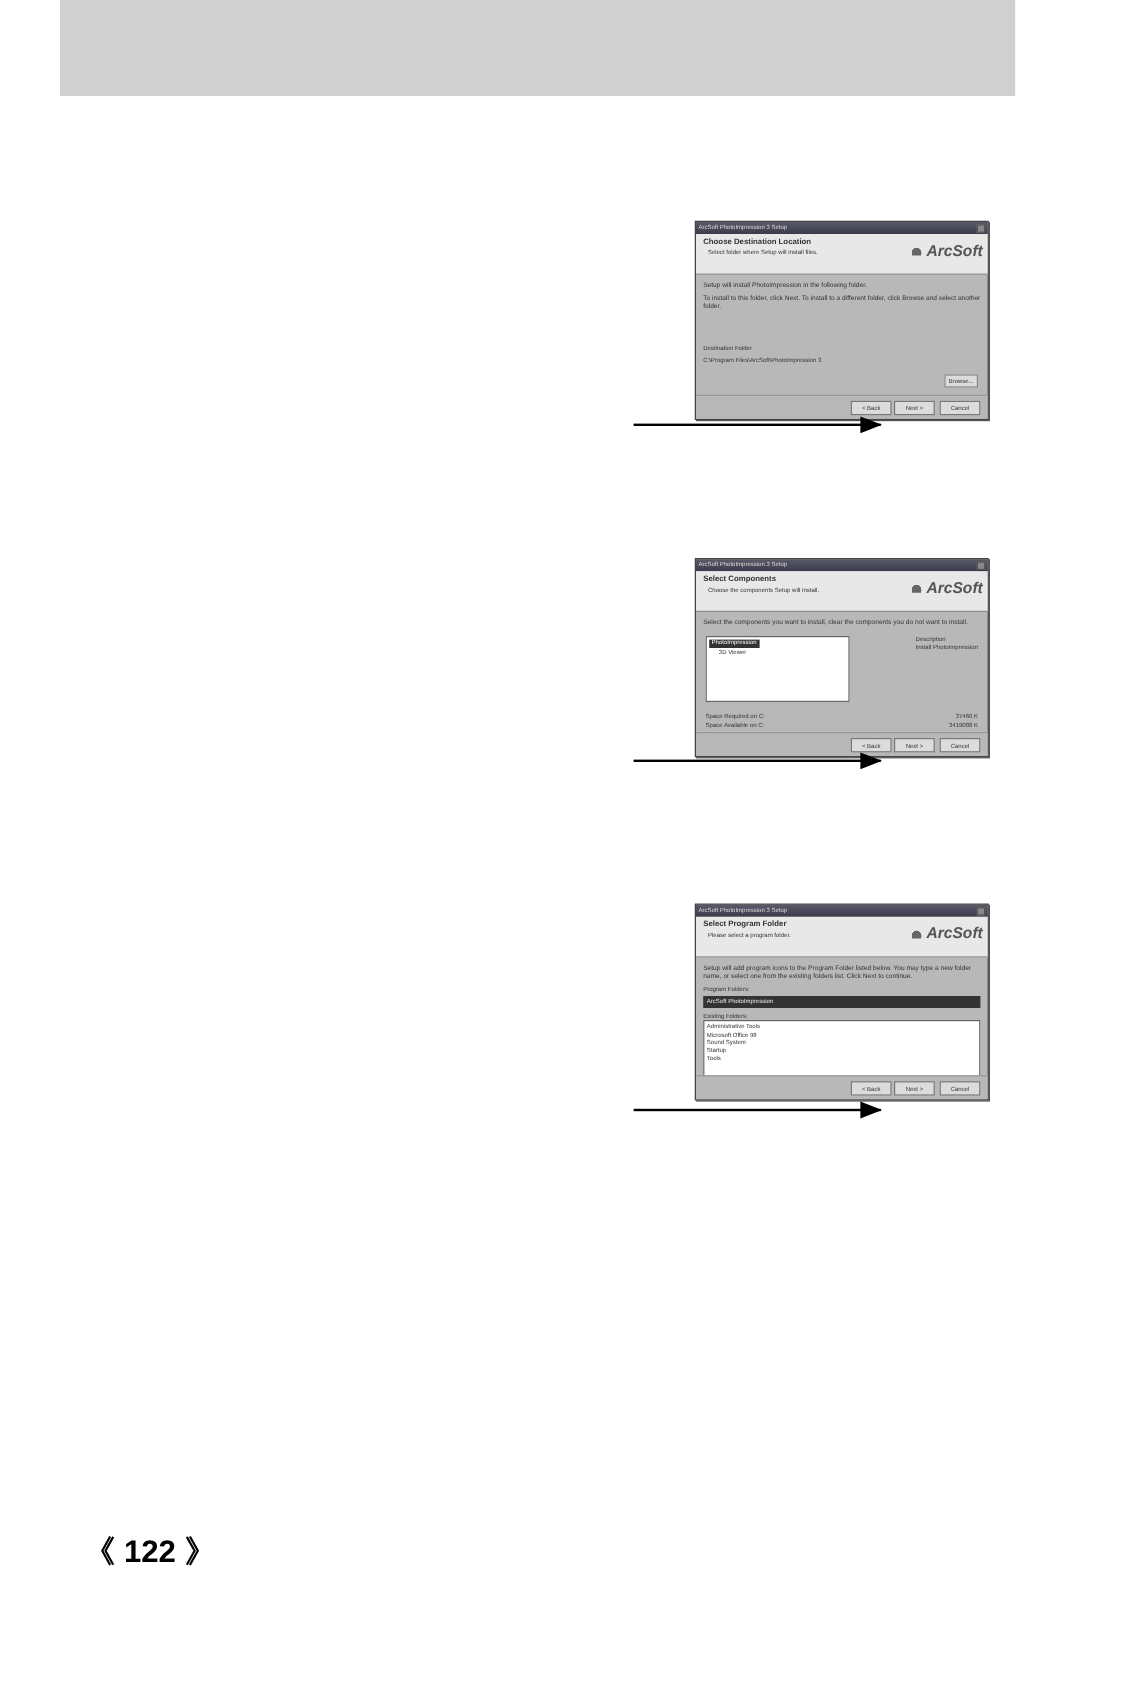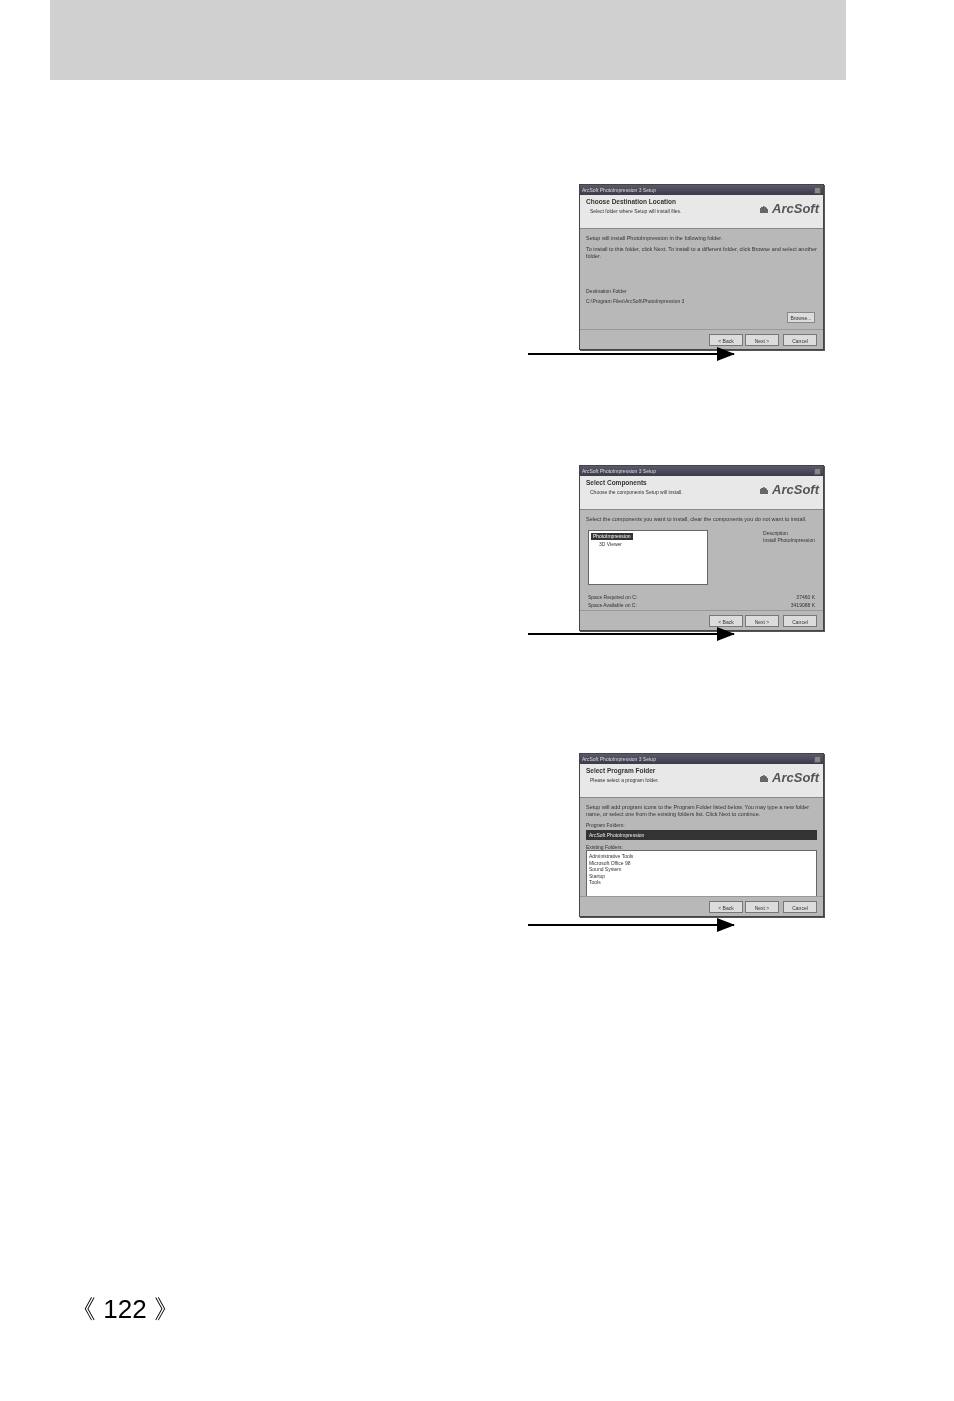--- a/index.html
+++ b/index.html
@@ -1,20 +1,20 @@
 <!DOCTYPE html>
 <html><head>
   <meta charset="utf-8">
   <style>
     * { box-sizing: border-box; margin: 0; padding: 0; }
     body { font-family: Arial, sans-serif; background: #fff; width: 954px; }
     .page { width: 954px; min-height: 1401px; position: relative; background: #fff; }
     .top-band { background: #d0d0d0; height: 80px; margin-left: 50px; margin-right: 108px; }
     .content { position: relative; }
-    .page-nav { position: absolute; bottom: 74px; left: 70px; font-size: 26px; font-weight: normal; }
+    .page-nav { position: absolute; bottom: 90px; left: 70px; font-size: 26px; font-weight: bold; }
 
     .dialog-wrap { position: absolute; right: 130px; padding-left: 11px; }
     .dialog-wrap.d1 { top: 104px; }
     .dialog-wrap.d2 { top: 385px; }
     .dialog-wrap.d3 { top: 673px; }
 
     .dialog { width: 245px; background: #b8b8b8; border: 1px solid #444; box-shadow: 1px 1px 0 #555; font-size: 6px; color: #333; filter: blur(0.3px); }
     .titlebar { height: 10px; background: linear-gradient(#5a5a6a,#3a3a4a); color: #ddd; display: flex; align-items: center; justify-content: space-between; padding: 0 2px; font-size: 5px; }
     .titlebar-close { display:inline-block; width:7px; height:7px; background:#888; border:1px solid #555;}
     .header-strip { background: #e8e8e8; height: 34px; position: relative; border-bottom: 1px solid #888; }

